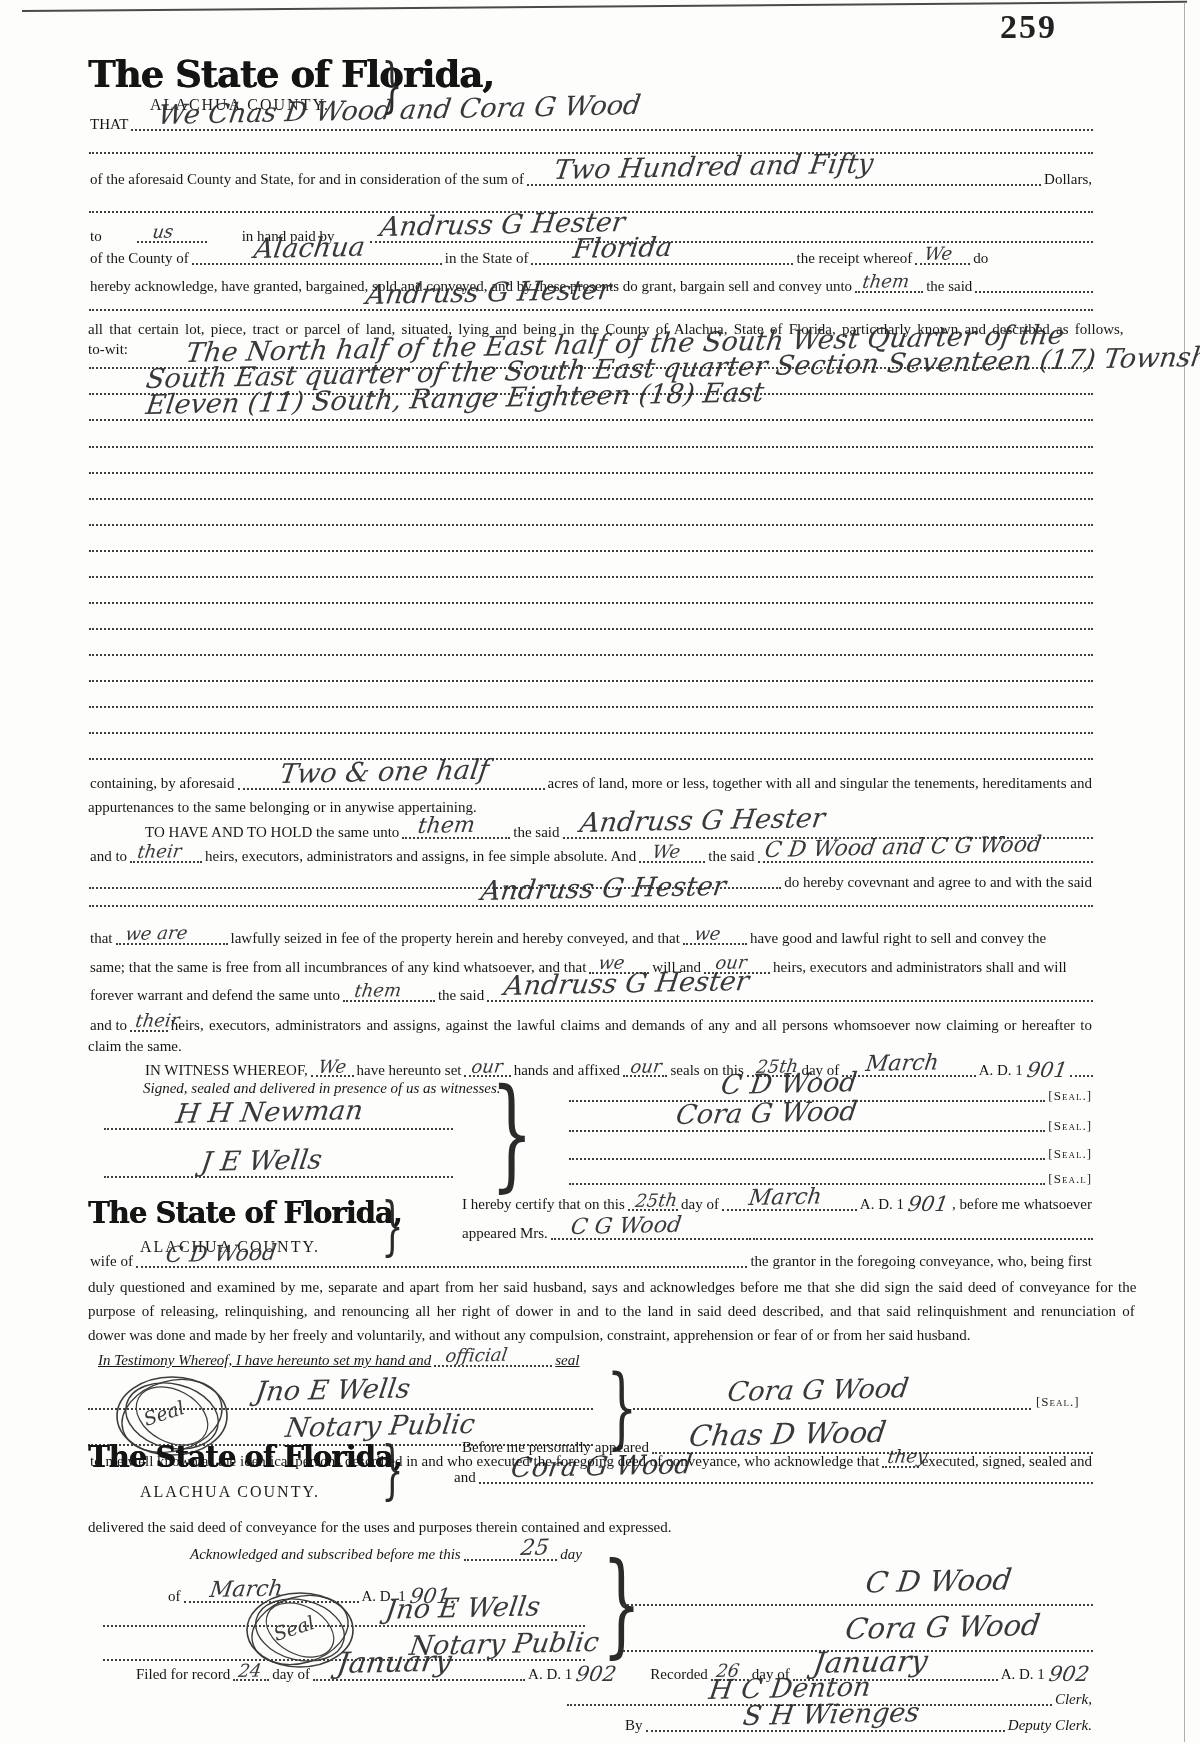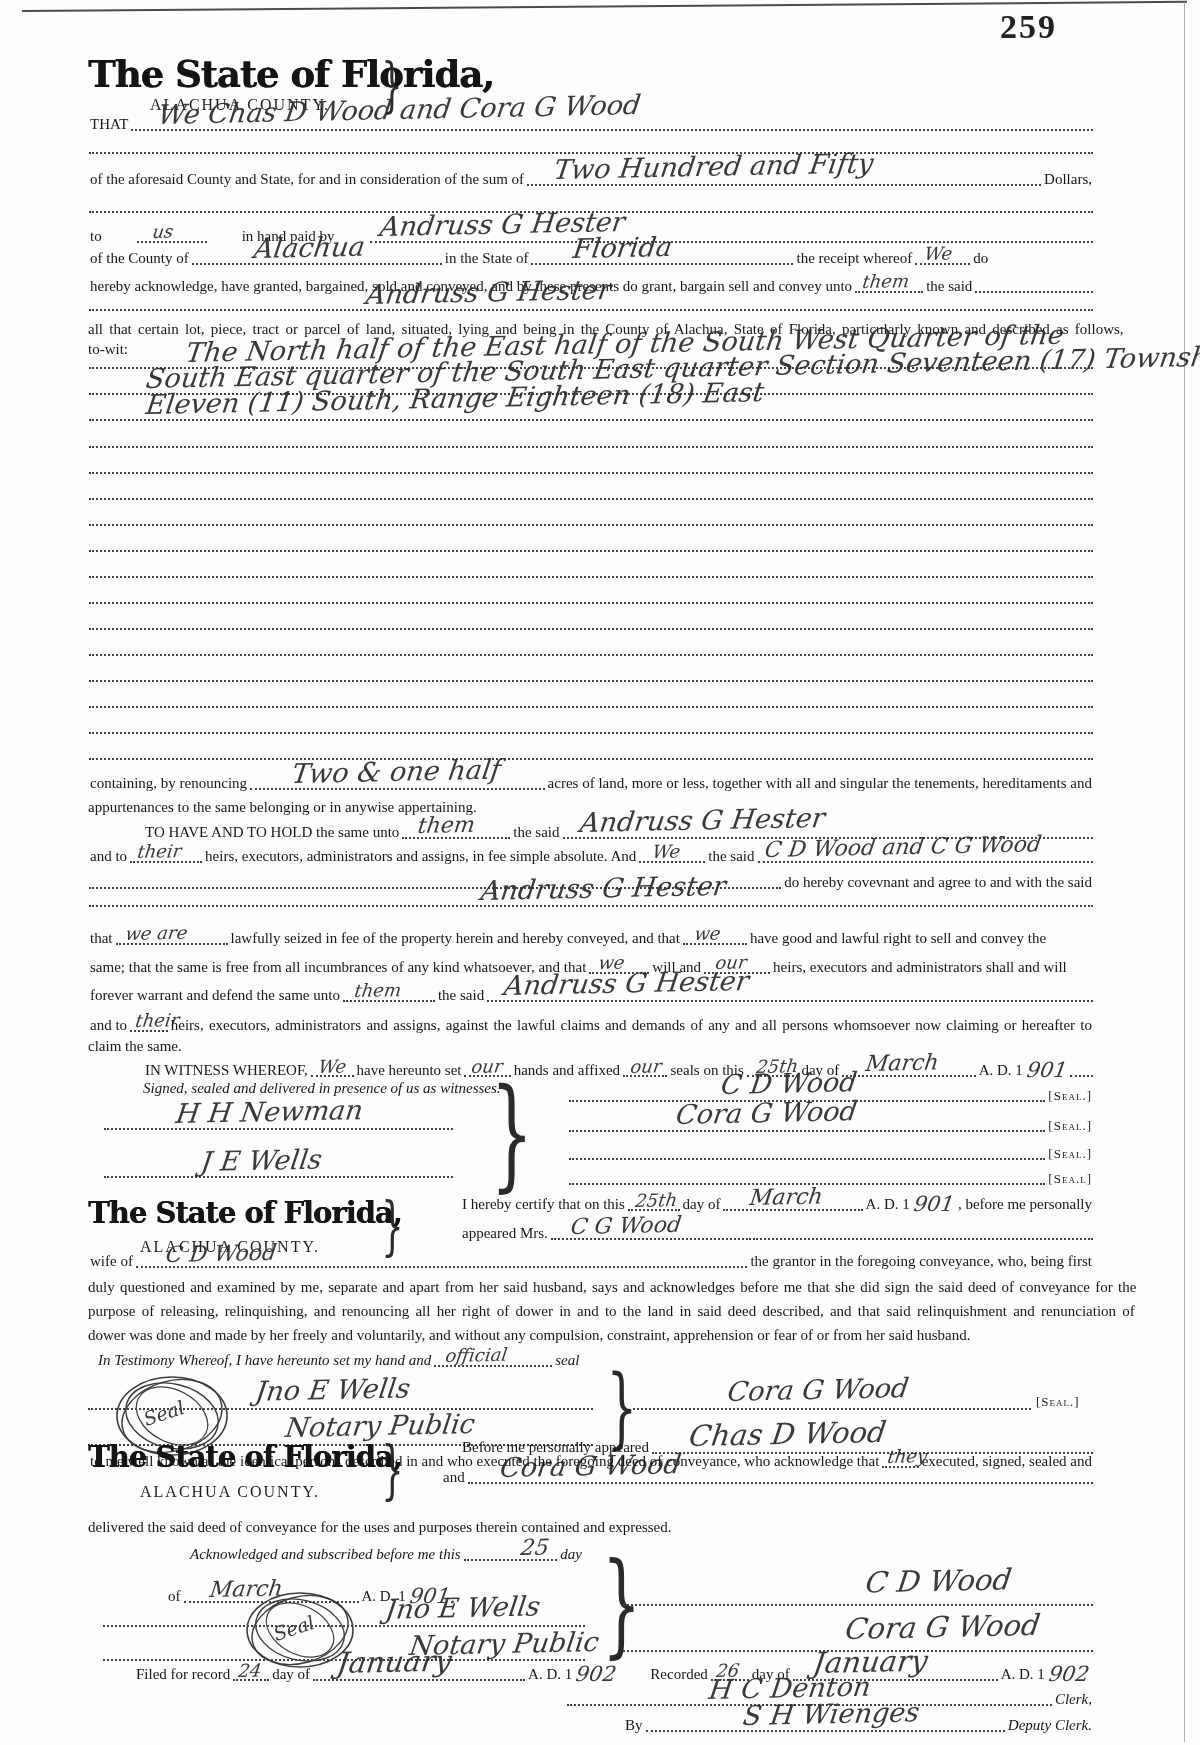--- a/index.html
+++ b/index.html
@@ -173,21 +173,21 @@
         <span class="d g"></span>
       </div>
     <div class="ln" style="top:726px;">
         <span class="d g"></span>
       </div>
     <div class="ln" style="top:752px;">
         <span class="d g"></span>
       </div>
 
     <div class="ln" style="top:774px;">
-      <span class="pt">containing, by renouncing</span>
+      <span class="pt">containing, by aforesaid</span>
       <span class="d" style="width:330px;">
         <span class="hw hw-xl" style="left:40px;">Two &amp; one half</span>
       </span>
       <span class="pt">acres of land, more or less, together with all and singular the tenements, hereditaments and</span>
     </div>
     <div class="tl" style="top:799px;">appurtenances to the same belonging or in anywise appertaining.</div>
 
     <div class="ln" style="top:823px;">
       <span class="pt" style="margin-left:55px;">TO HAVE AND TO HOLD the same unto</span>
       <span class="d" style="width:108px;">
@@ -340,21 +340,21 @@
       <span class="pt">I hereby certify that on this</span>
       <span class="d" style="width:52px;">
         <span class="hw hw-md" style="left:6px;">25th</span>
       </span>
       <span class="pt">day of</span>
       <span class="d" style="width:140px;">
         <span class="hw hw-lg" style="left:25px;">March</span>
       </span>
       <span class="pt">A. D. 1</span>
       <span class="hwi">901</span>
-      <span class="pt">, before me personally</span>
+      <span class="pt">, before me whatsoever</span>
     </div>
     <div class="ln" style="top:1224px;left:372px;">
       <span class="pt">appeared Mrs.</span>
       <span class="d" style="width:200px;">
         <span class="hw hw-lg" style="left:18px;">C G Wood</span>
       </span>
       <span class="d g"></span>
     </div>
 
     <div class="ln" style="top:1252px;">
@@ -362,21 +362,21 @@
       <span class="d" style="width:235px;">
         <span class="hw hw-lg" style="left:28px;">C D Wood</span>
       </span>
       <span class="d g"></span>
       <span class="pt">the grantor in the foregoing conveyance, who, being first</span>
     </div>
     <div class="tl ws1" style="top:1279px;">duly questioned and examined by me, separate and apart from her said husband, says and acknowledges before me that she did sign the said deed of conveyance for the</div>
     <div class="tl ws2" style="top:1303px;">purpose of releasing, relinquishing, and renouncing all her right of dower in and to the land in said deed described, and that said relinquishment and renunciation of</div>
     <div class="tl" style="top:1327px;">dower was done and made by her freely and voluntarily, and without any compulsion, constraint, apprehension or fear of or from her said husband.</div>
 
-    <div class="ln" style="top:1351px;left:8px;right:504px;">
+    <div class="ln" style="top:1351px;left:8px;right:504px;text-decoration:underline;">
       <span class="pt it">In Testimony Whereof, I have hereunto set my hand and</span>
       <span class="d" style="width:118px;">
         <span class="hw hw-md" style="left:10px;">official</span>
       </span>
       <span class="pt it">seal</span>
     </div>
 
     <svg class="sealsvg" style="left:25px;top:1372px;" width="118" height="88" viewBox="0 0 118 88">
       <ellipse cx="59" cy="44" rx="55" ry="39" fill="none" stroke="#3c3c3c" stroke-width="1.6"></ellipse>
       <ellipse cx="59" cy="44" rx="47" ry="32" fill="none" stroke="#3c3c3c" stroke-width="1.4" transform="rotate(14 59 44)"></ellipse>
@@ -396,21 +396,21 @@
     <div class="midhead" style="left:0;top:1440px;">The State of Florida,</div>
     <div class="county" style="left:52px;top:1483px;">ALACHUA COUNTY.</div>
     <span class="brace" style="left:284px;top:1438px;font-size:64px;">}</span>
 
     <div class="ln" style="top:1438px;left:372px;">
       <span class="pt">Before me personally appeared</span>
       <span class="d g">
         <span class="hw" style="left:35px;font-size:29px;">Chas D Wood</span>
       </span>
     </div>
-    <div class="ln" style="top:1468px;left:353px;">
+    <div class="ln" style="top:1468px;left:364px;">
       <span class="pt">and</span>
       <span class="d g">
         <span class="hw hw-xl" style="left:30px;">Cora G Wood</span>
       </span>
     </div>
 
     <div class="ln" style="top:1452px;">
       <span class="pt">to me well known as the identical persons described in and who executed the foregoing deed of conveyance, who acknowledge that</span>
       <span class="d" style="width:58px;">
         <span class="hw hw-md" style="left:4px;">they</span>

